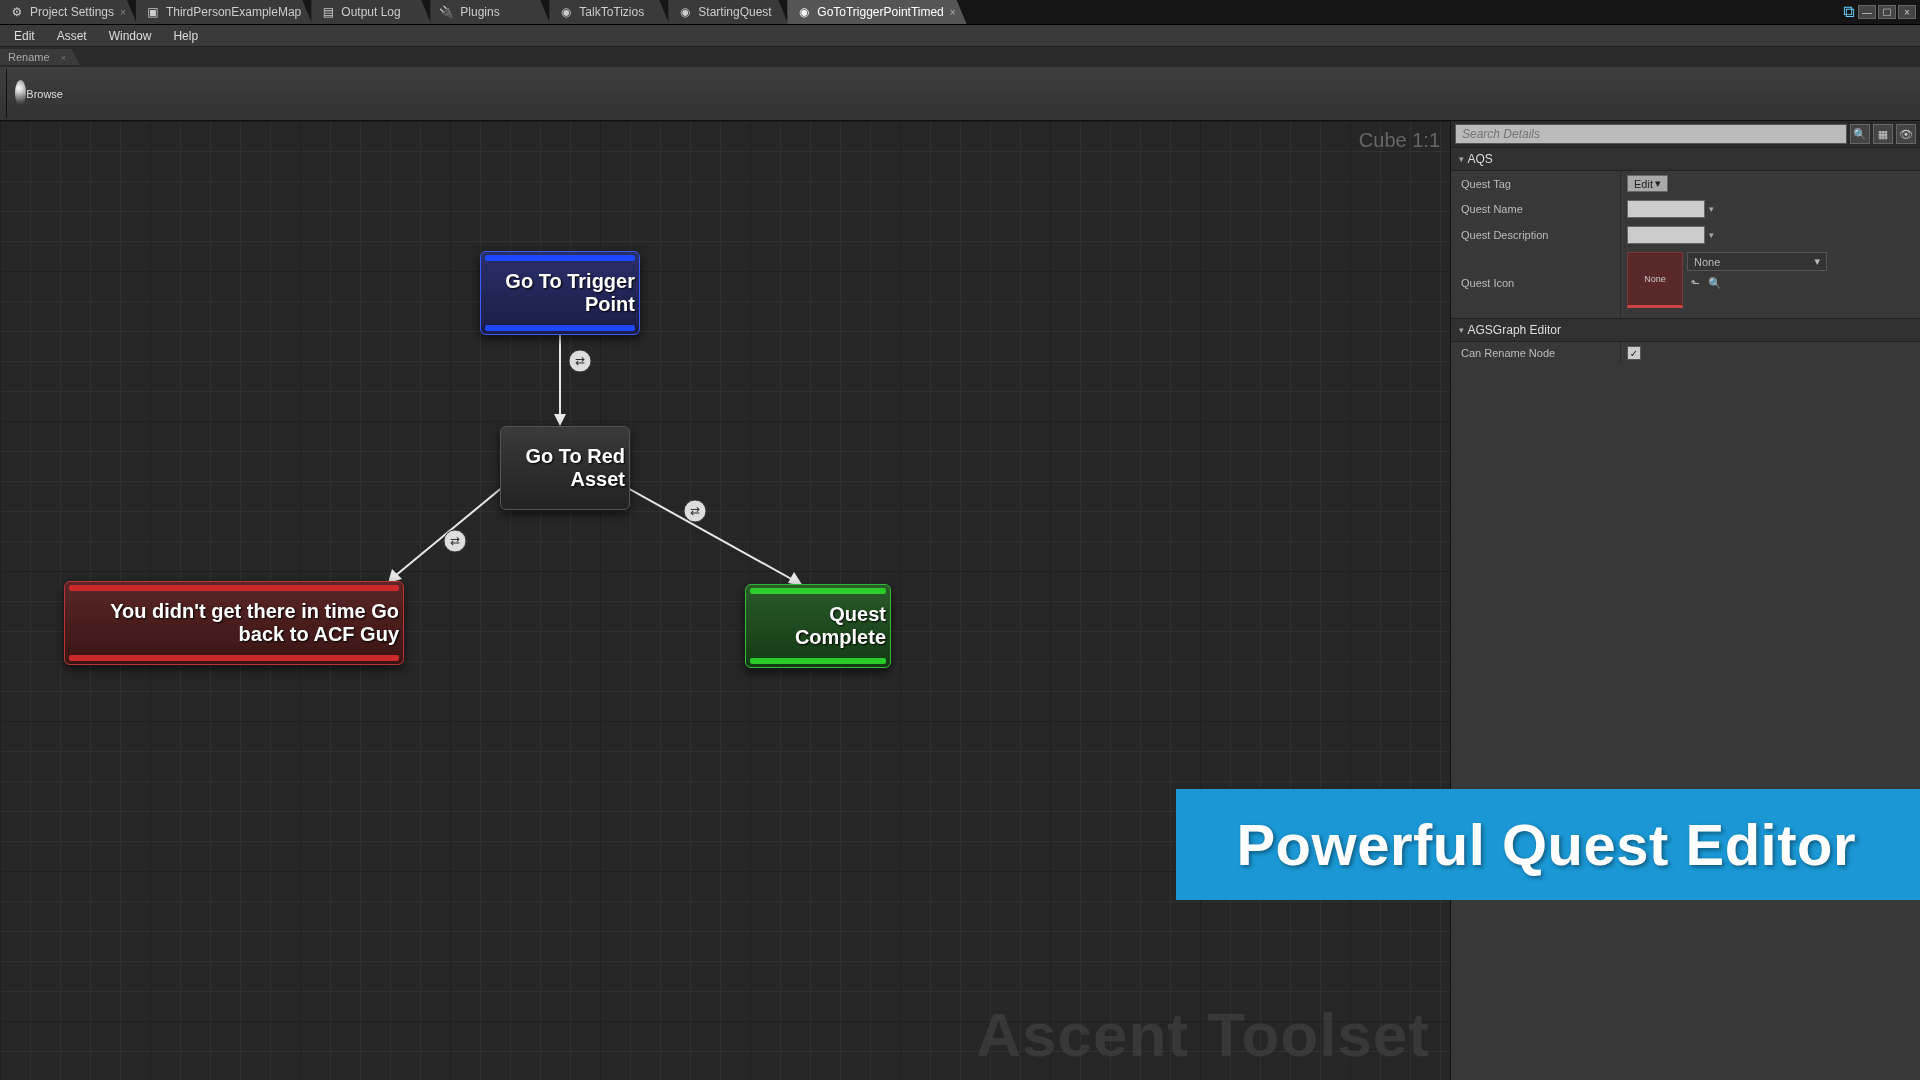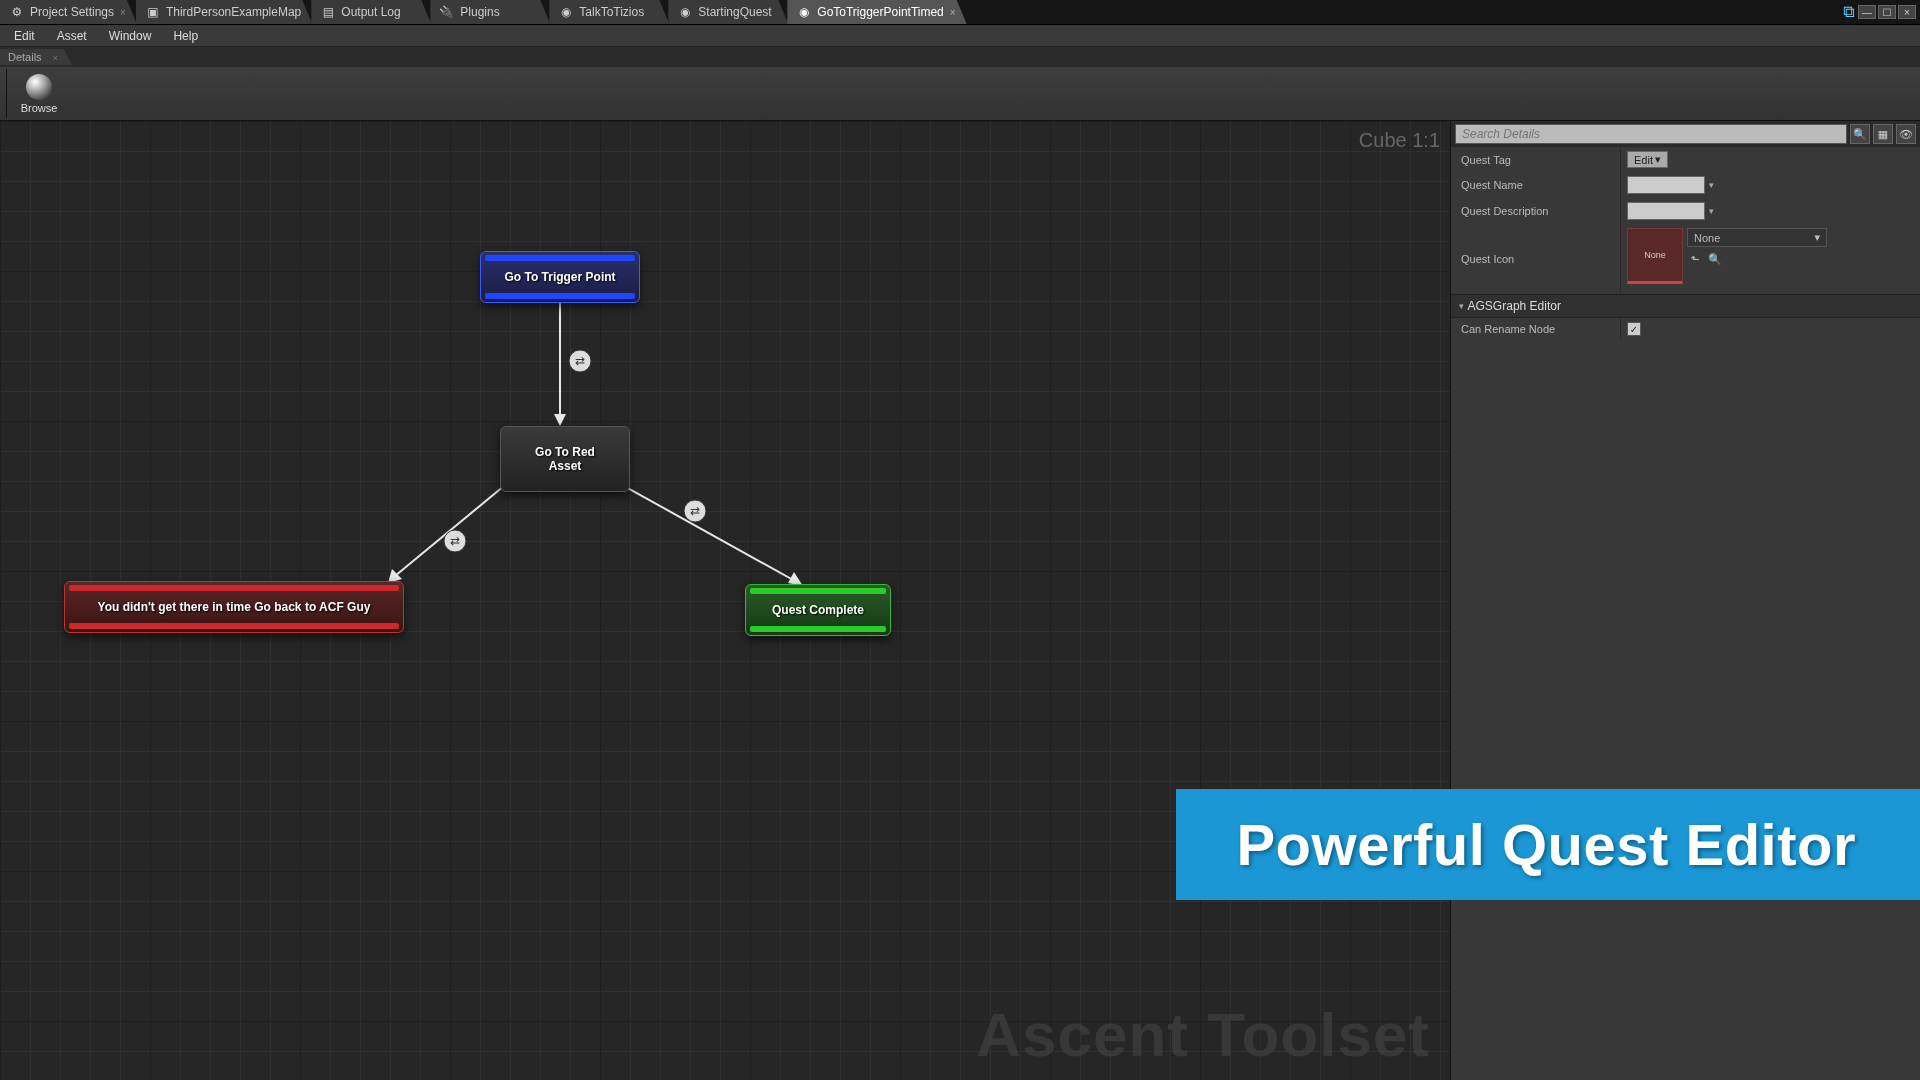--- a/index.html
+++ b/index.html
@@ -17,41 +17,41 @@
 
 .menu-bar { height: 22px; background: #3a3a3a; display: flex; align-items: center; padding: 0 4px; gap: 2px; border-bottom: 1px solid #222; }
 .menu-item { padding: 2px 10px; font-size: 12px; color: #ddd; cursor: pointer; }
 
 
 .toolbar-tab-row { height: 20px; background: #2a2a2a; display: flex; align-items: center; }
 .toolbar-tab { font-size: 11px; color: #aaa; padding: 2px 14px 2px 8px; background: #3a3a3a; clip-path: polygon(0 0, calc(100% - 8px) 0, 100% 100%, 0 100%); }
 .toolbar-tab .tab-close { margin-left: 8px; opacity: 0.5; font-size: 9px; }
 
 .toolbar { height: 54px; background: linear-gradient(#3e3e3e,#323232); display: flex; align-items: center; padding: 2px 6px; gap: 8px; border-bottom: 1px solid #111; }
-.tool-btn { display: flex; flex-direction: column; align-items: center; justify-content: center; width: 48px; height: 48px; cursor: pointer; color: #ddd; font-size: 11px; }
+.tool-btn { display: flex; flex-direction: row; align-items: center; justify-content: center; width: 48px; height: 48px; cursor: pointer; color: #ddd; font-size: 11px; }
 .tool-btn .sphere { width: 26px; height: 26px; border-radius: 50%; background: radial-gradient(circle at 35% 30%, #fff 0%, #c0c0c0 28%, #555 70%, #222 100%); margin-bottom: 2px; }
 
 
 .main { display: flex; height: calc(1080px - 25px - 22px - 20px - 54px); }
 
 
 .graph { flex: 1; position: relative; background: #262626; overflow: hidden; }
 .grid { position: absolute; inset: 0;
   background-image:
     linear-gradient(#1f1f1f 1px, transparent 1px),
     linear-gradient(90deg, #1f1f1f 1px, transparent 1px),
     linear-gradient(#303030 1px, transparent 1px),
     linear-gradient(90deg, #303030 1px, transparent 1px);
   background-size: 150px 150px, 150px 150px, 30px 30px, 30px 30px;
   background-position: 0 0, 0 0, 0 0, 0 0;
 }
 .zoom-label { position: absolute; top: 8px; right: 10px; font-size: 20px; color: #666; font-weight: 500; }
 .watermark { position: absolute; bottom: 10px; right: 20px; font-size: 62px; font-weight: 700; color: #444; opacity: 0.6; letter-spacing: 1px; }
 
-.node { position: absolute; border-radius: 6px; padding: 8px 14px; font-size: 12px; font-weight: 600; color: #fff; text-shadow: 1px 1px 2px #000; box-shadow: 0 4px 10px rgba(0,0,0,0.6); background: #333; min-width: 120px; text-align: center; }
+.node { position: absolute; border-radius: 6px; padding: 8px 0; font-size: 20px; font-weight: 600; color: #fff; text-shadow: 1px 1px 2px #000; box-shadow: 0 4px 10px rgba(0,0,0,0.6); background: #333; min-width: 120px; text-align: right; }
 .node .strip { position: absolute; left: 4px; right: 4px; height: 6px; border-radius: 2px; }
 .node .strip.top { top: 3px; }
 .node .strip.bottom { bottom: 3px; }
 .node.blue { background: linear-gradient(#2a2f6b,#1a1d44); border: 1px solid #3a5bff; }
 .node.blue .strip { background: #1d48ff; }
 .node.dark { background: linear-gradient(#3a3a3a,#222); border: 1px solid #555; }
 .node.red { background: linear-gradient(#5a2626,#3a1414); border: 1px solid #b33; }
 .node.red .strip { background: #cc2a2a; }
 .node.green { background: linear-gradient(#2a5a2a,#143a14); border: 1px solid #3b3; }
 .node.green .strip { background: #2acc2a; }
@@ -131,21 +131,21 @@
 <div class="menu-bar">
 
   <div class="menu-item">Edit</div>
   <div class="menu-item">Asset</div>
   <div class="menu-item">Window</div>
   <div class="menu-item">Help</div>
 </div>
 
 <div class="toolbar-tab-row">
   <div class="toolbar-tab">
-    <span>Details</span>
+    <span>Rename</span>
     <span class="tab-close">×</span>
   </div>
 </div>
 
 <div class="toolbar">
   <div class="sep-v"></div>
   <div class="tool-btn">
     <div class="sphere"></div>
     <span>Browse</span>
   </div>
@@ -201,20 +201,23 @@
   </div>
 
   <div class="details">
     <div class="search-row">
       <input class="search-input" placeholder="Search Details" style="">
       <div class="icon-btn">🔍</div>
       <div class="icon-btn">▦</div>
       <div class="icon-btn">👁</div>
     </div>
 
+    <div class="section-header">
+      <span>AQS</span>
+    </div>
     <div class="prop-grid">
       <div class="prop-label">Quest Tag</div>
       <div class="prop-value">
         <button class="edit-btn">
           <span>Edit</span>
             <span>▾</span>
         </button>
       </div>
 
       <div class="prop-label">Quest Name</div>

